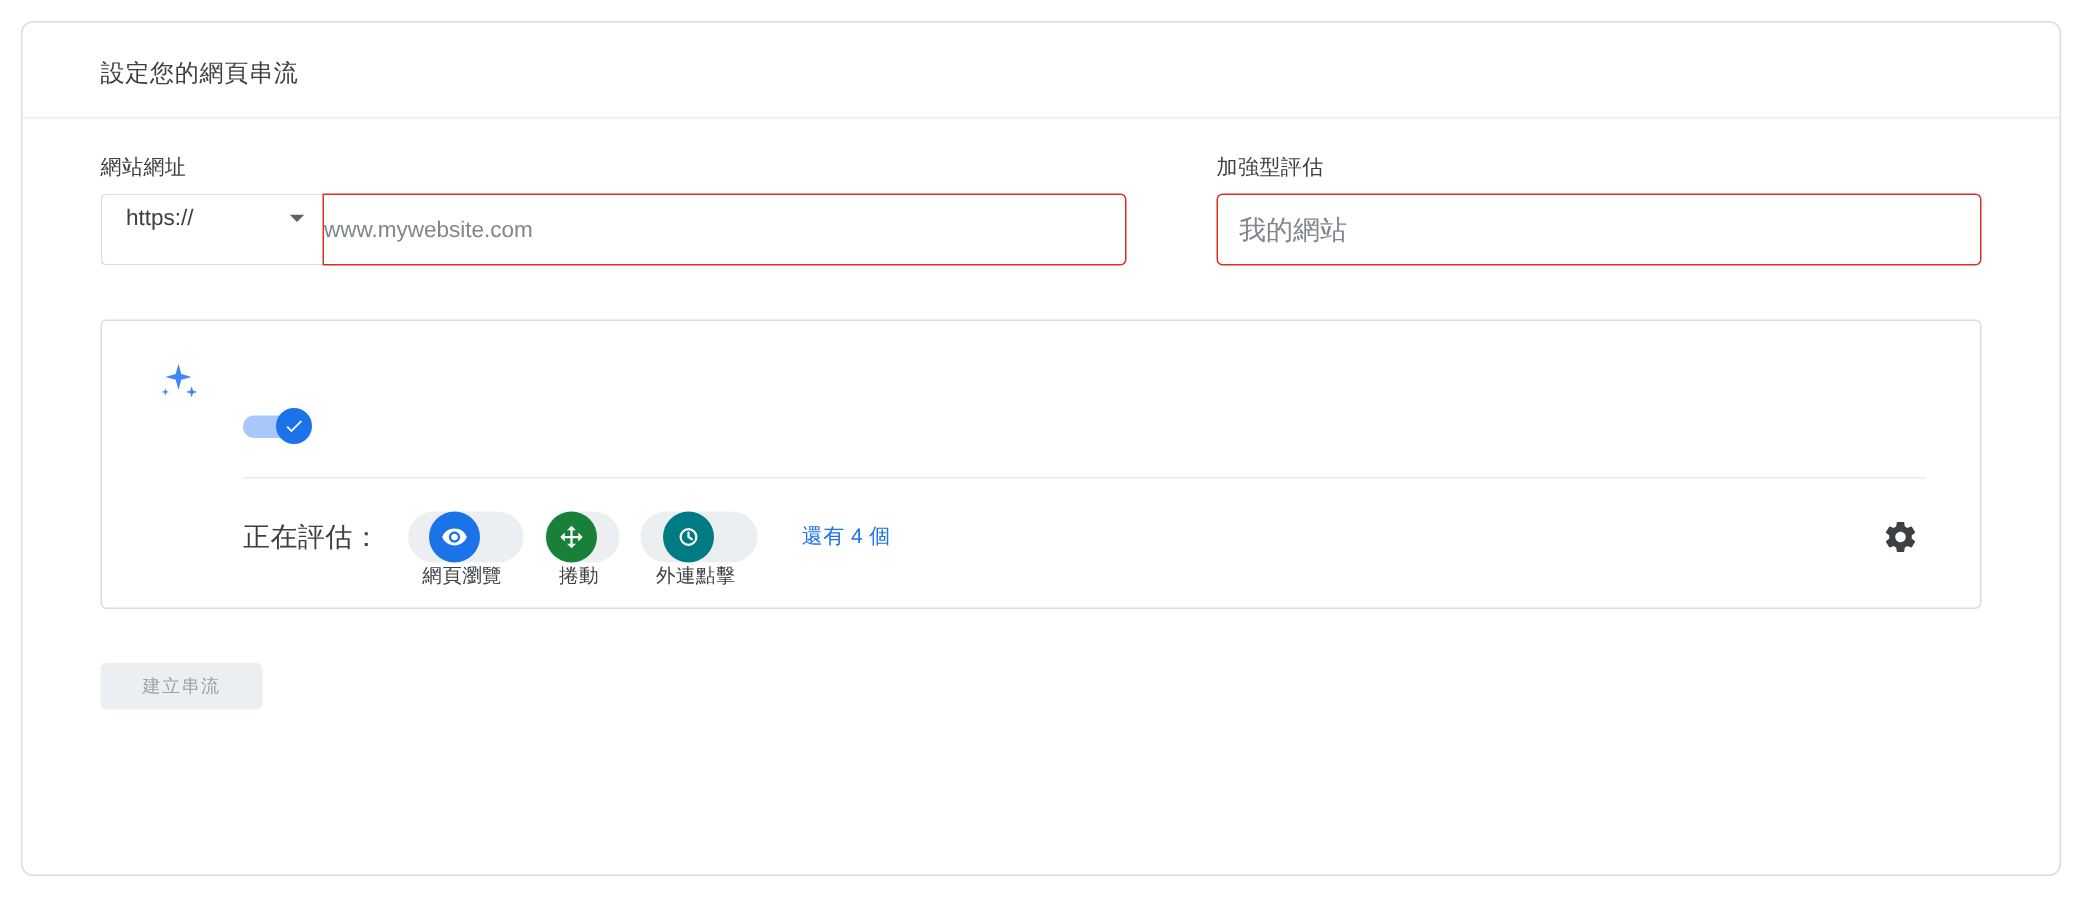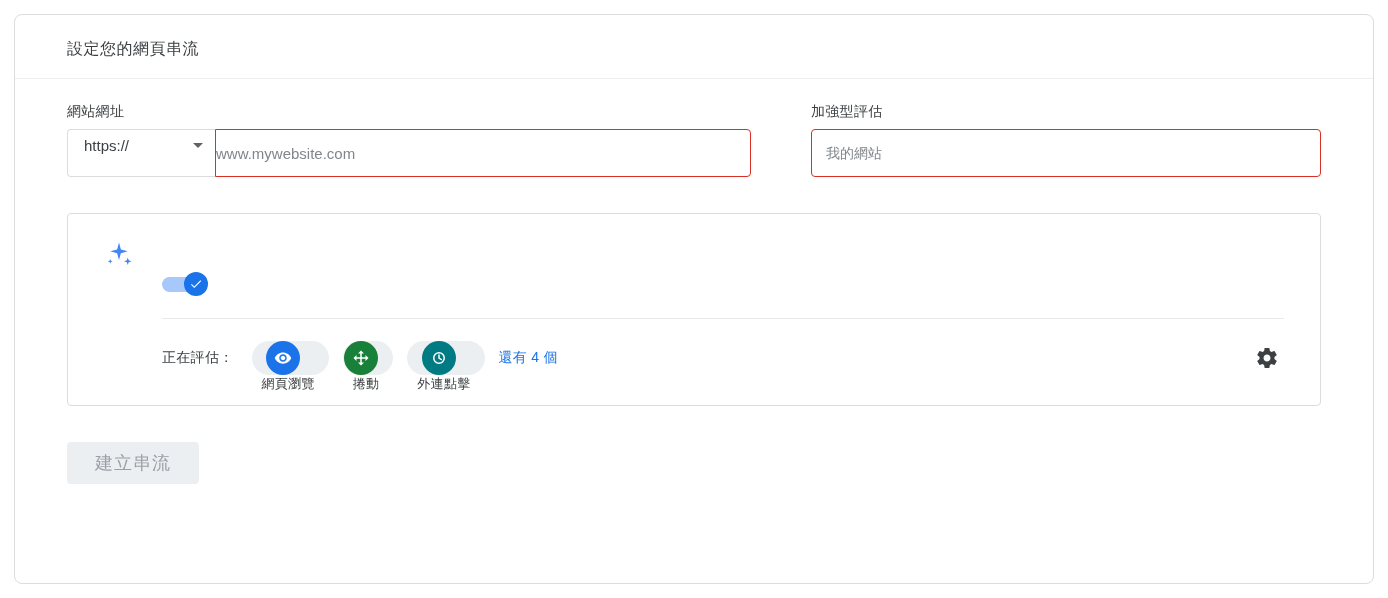--- a/index.html
+++ b/index.html
@@ -81,21 +81,21 @@
       font-size: 15px;
       color: #3c4043;
       outline: none;
     }
     .input-error-full {
       width: 100%;
       height: 48px;
       border: 1.5px solid #d93025;
       border-radius: 4px;
       padding: 0 14px;
-      font-size: 14px;
+      font-size: 18px;
       color: #be185d;
       outline: none;
     }
     .input-error::placeholder,
     .input-error-full::placeholder {
       color: #80868b;
     }
 
     
     .panel {
@@ -176,21 +176,21 @@
       border-top: 1px solid #e8eaed;
       margin: 22px 0 22px 58px;
     }
 
     .measuring-row {
       display: flex;
       align-items: center;
       margin-left: 58px;
     }
     .measuring-label {
-      font-size: 14px;
+      font-size: 18px;
       color: #3c4043;
       letter-spacing: 0.3px;
       margin-right: 18px;
     }
     .chips {
       display: flex;
       gap: 14px;
       align-items: center;
       flex: 1;
     }
@@ -219,40 +219,40 @@
       font-size: 13px;
       font-weight: 500;
       color: #3c4043;
       margin-left: 10px;
       letter-spacing: 0.3px;
     }
     .more-link {
       font-size: 14px;
       color: #1a73e8;
       font-weight: 500;
-      margin-left: 0;
+      margin-left: 16px;
       cursor: pointer;
       letter-spacing: 0.3px;
     }
     .gear-btn {
       width: 34px;
       height: 34px;
       display: flex;
       align-items: center;
       justify-content: center;
       cursor: pointer;
     }
 
     .submit-btn {
-      height: 42px;
+      height: 31px;
       padding: 0 28px;
       background: #eceff1;
       border: none;
       border-radius: 4px;
-      font-size: 18px;
+      font-size: 12px;
       color: #9aa0a6;
       font-weight: 500;
       cursor: not-allowed;
       letter-spacing: 1px;
     }
   </style>
 </head>
 <body>
 
 <div class="card">

